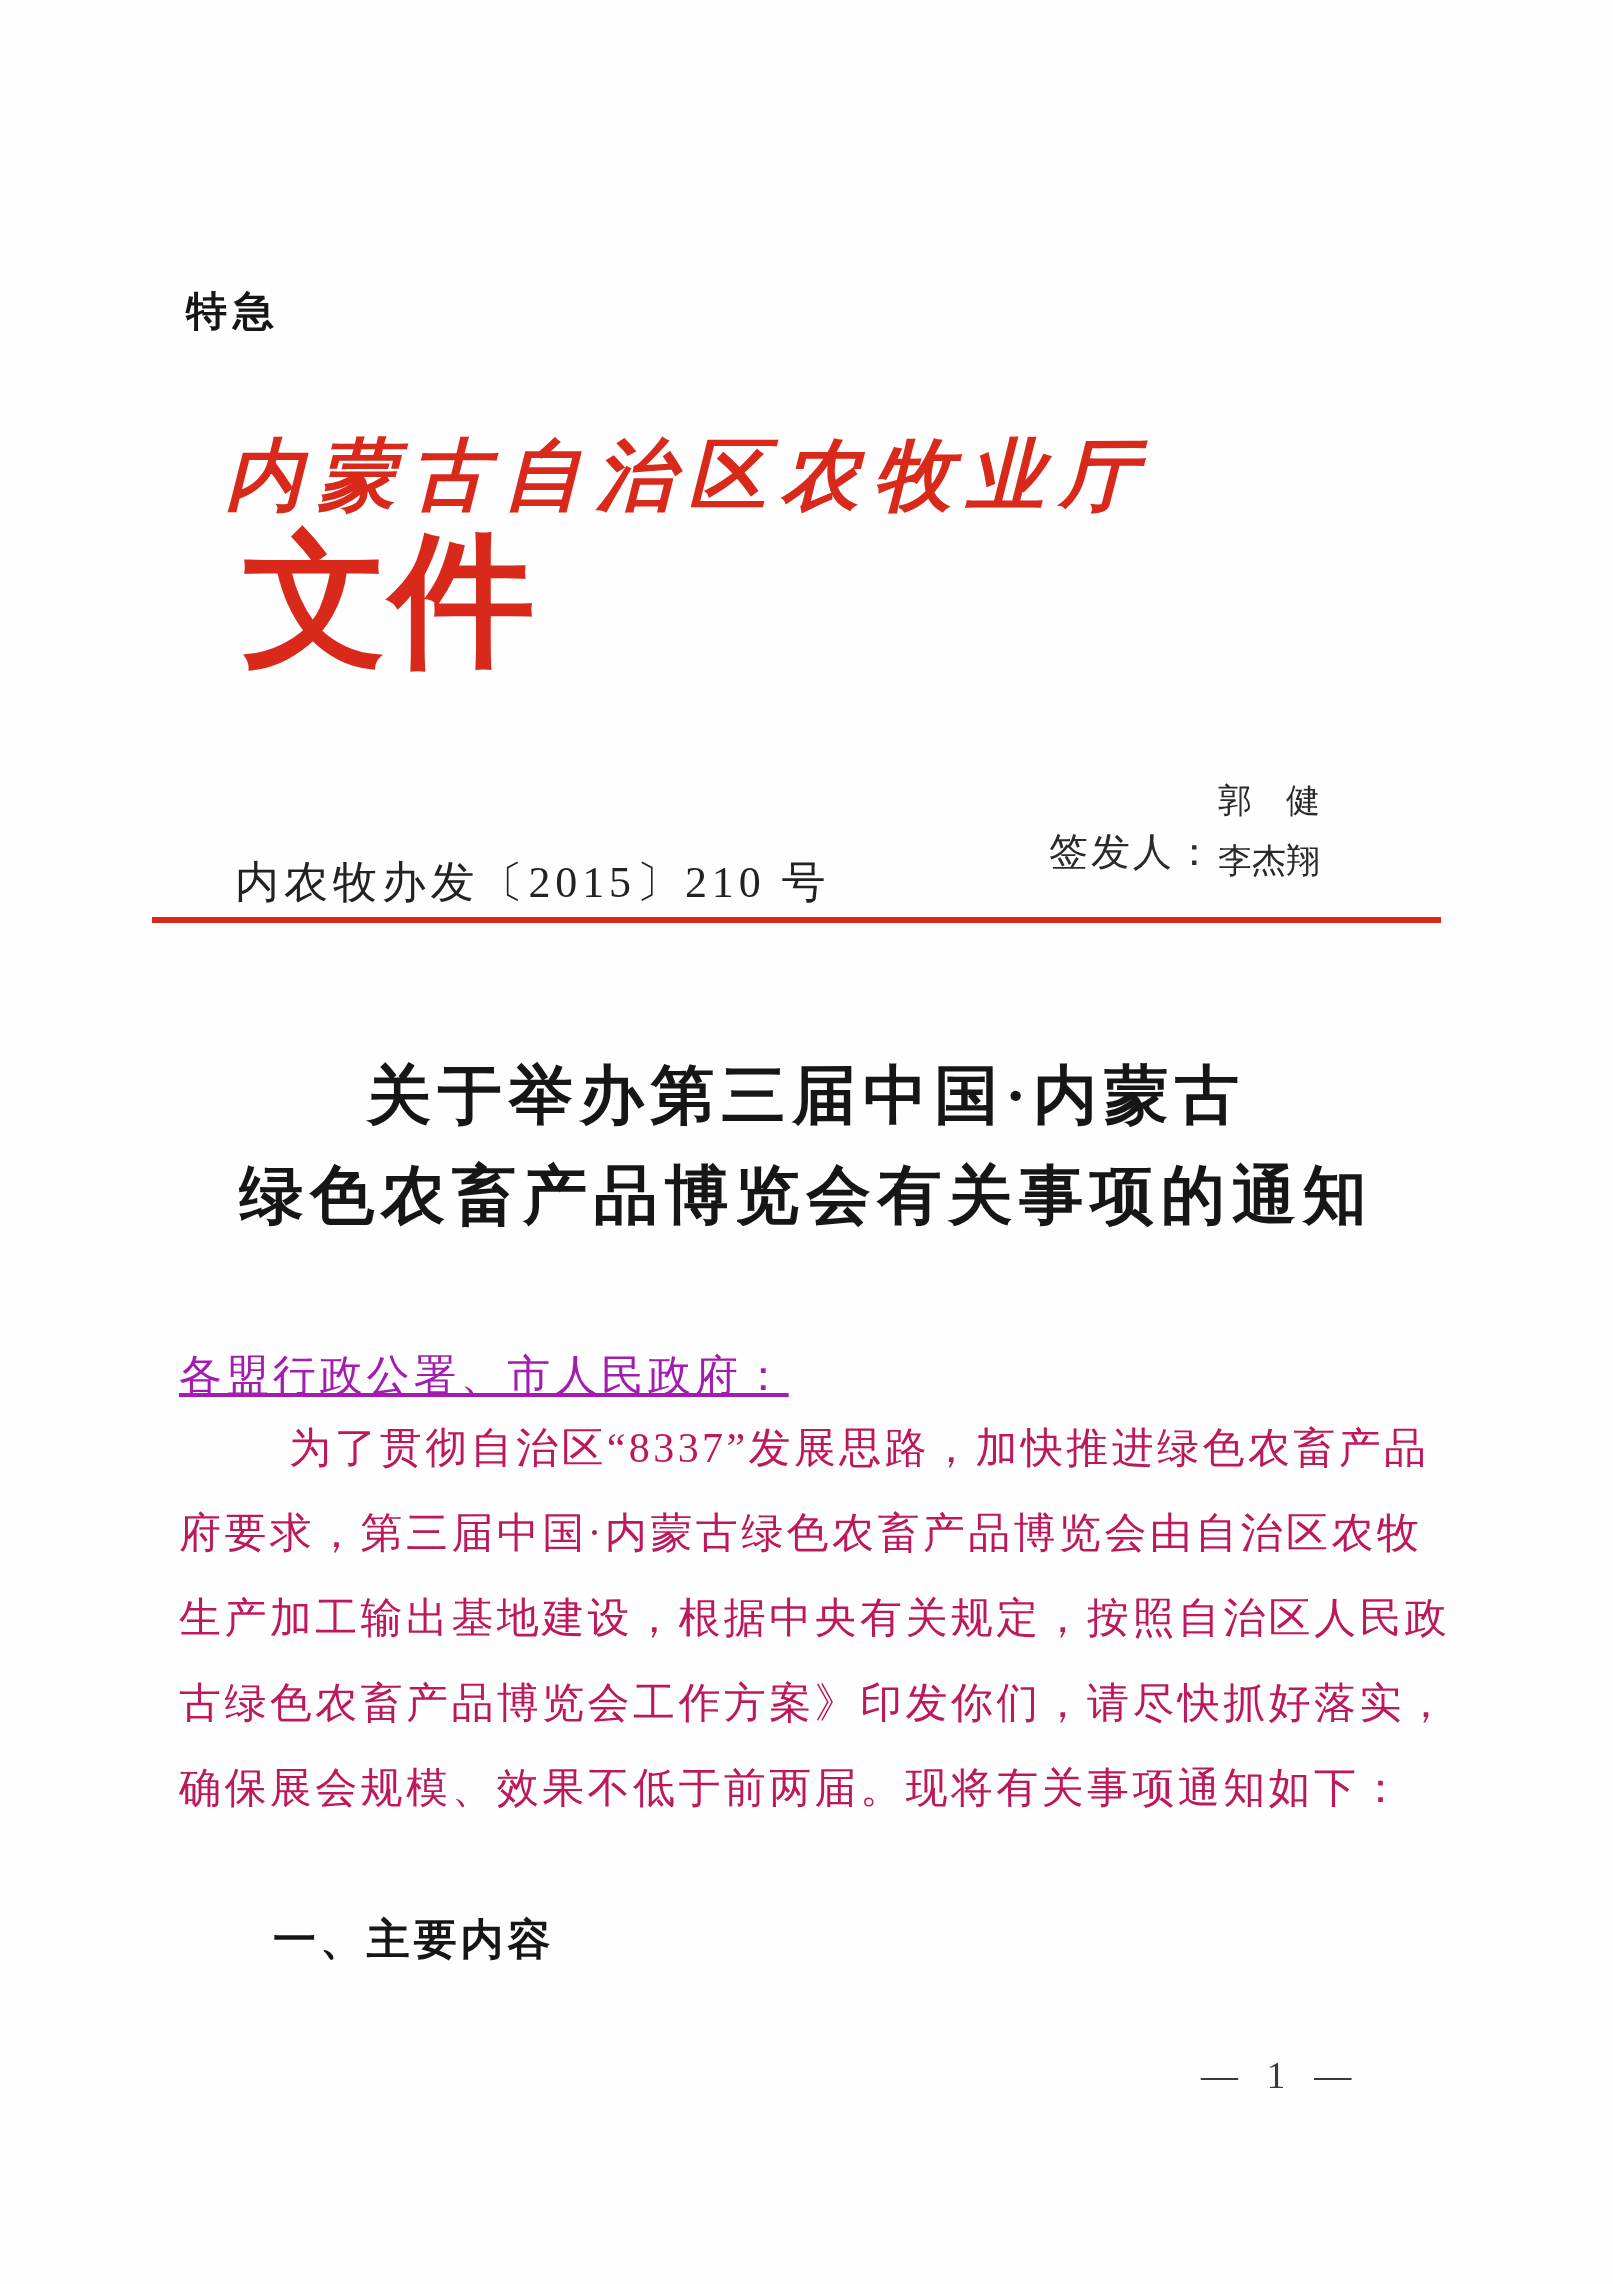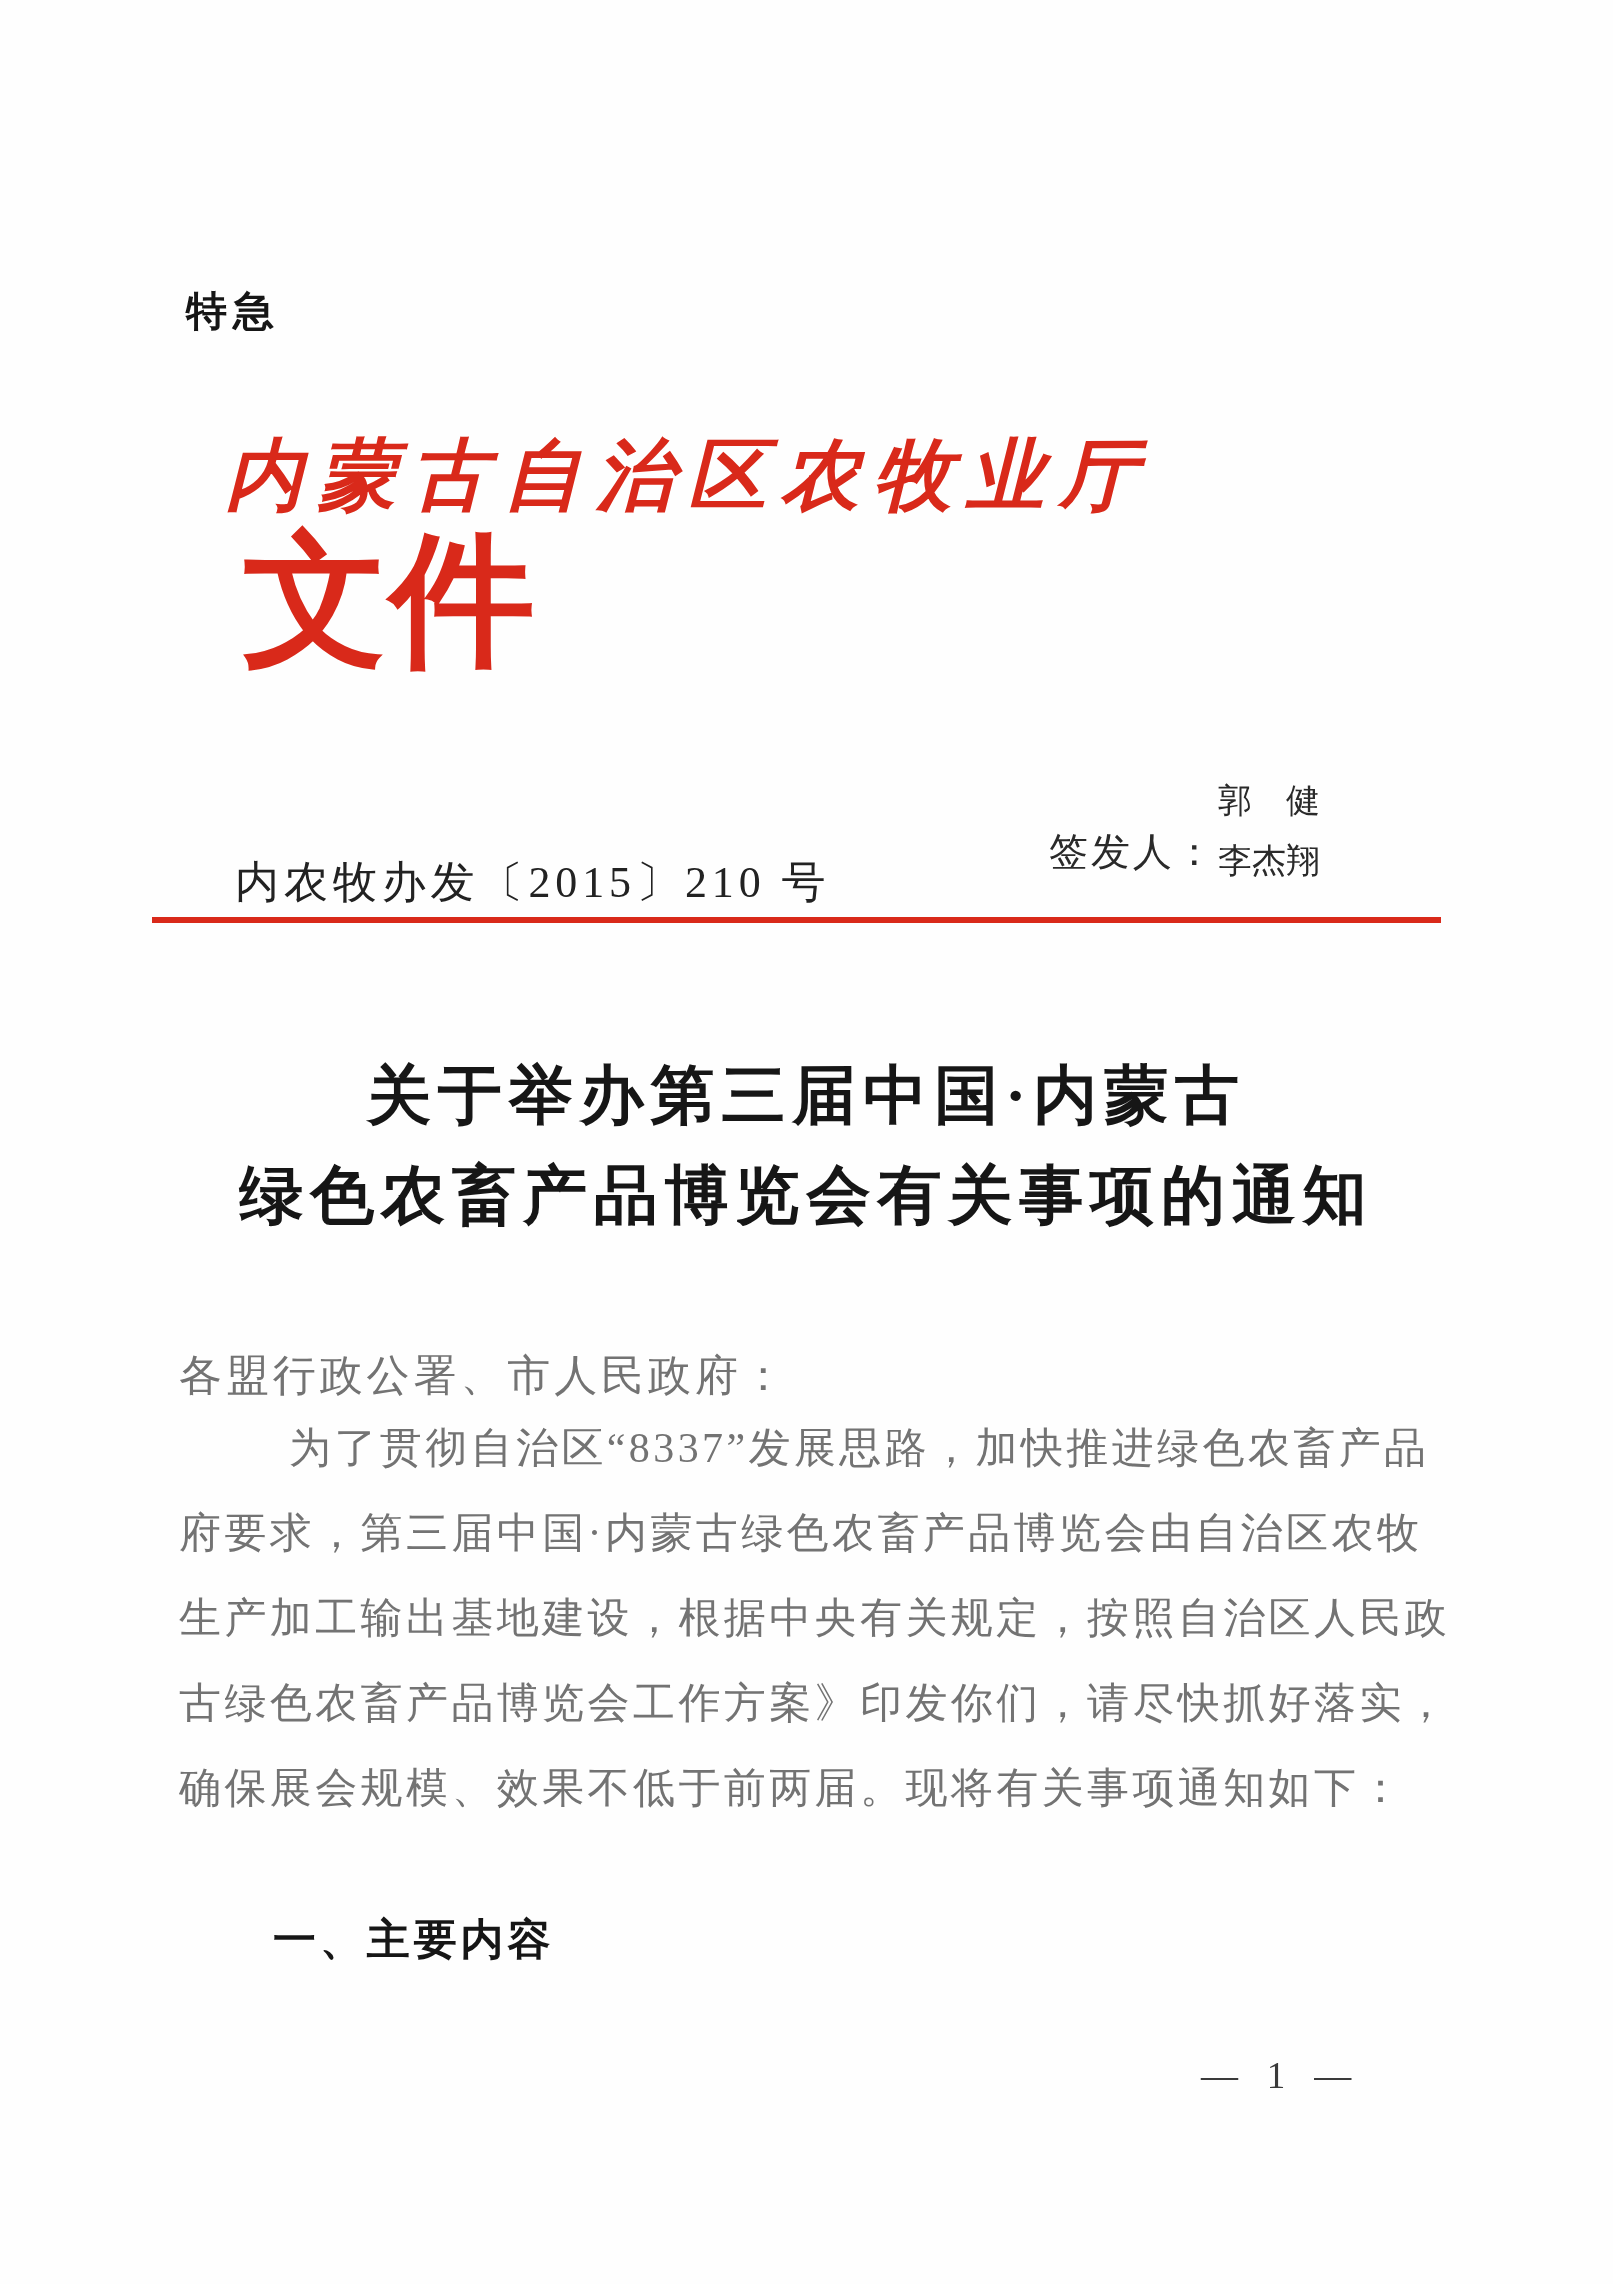--- a/index.html
+++ b/index.html
@@ -121,29 +121,30 @@
     letter-spacing: 6.9px;
   }
   .doc-title .t-line + .t-line { margin-top: 36px; }
   
   .salutation {
     position: absolute;
     left: 179px;
     top: 1347px;
     font-size: 43px;
     letter-spacing: 3.9px;
-    color: #737373;
+    color: #a21caf;
+    text-decoration: underline;
   }
   .paragraph {
     position: absolute;
     left: 179px;
     top: 1419px;
     width: 1264px;
     font-size: 42px;
-    color: #737373;
+    color: #be185d;
   }
   .para-line {
     height: 85px;
     line-height: 59px;
     letter-spacing: 3.4px;
     white-space: nowrap;
   }
   .para-line.indent { text-indent: 110px; }
   .section-heading {
     position: absolute;

